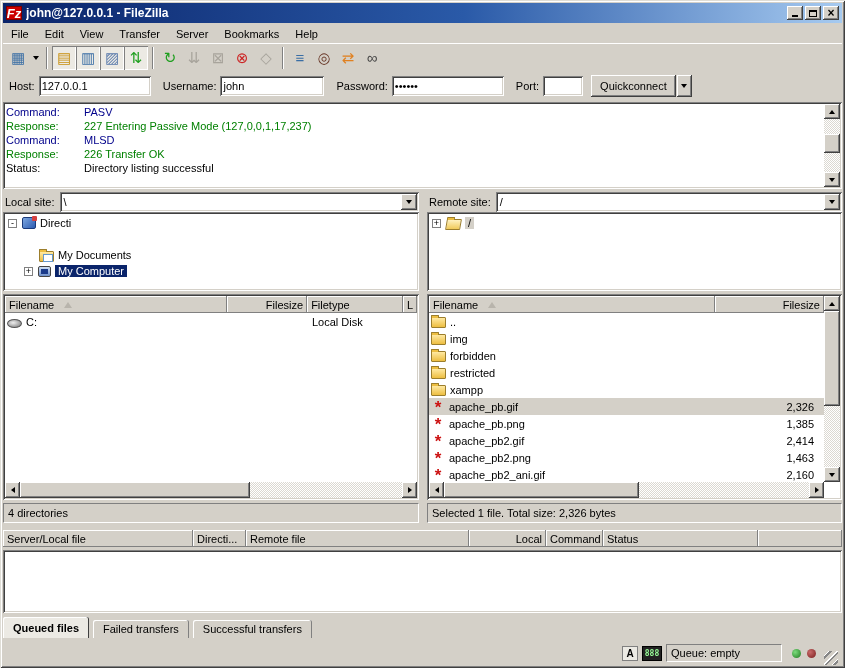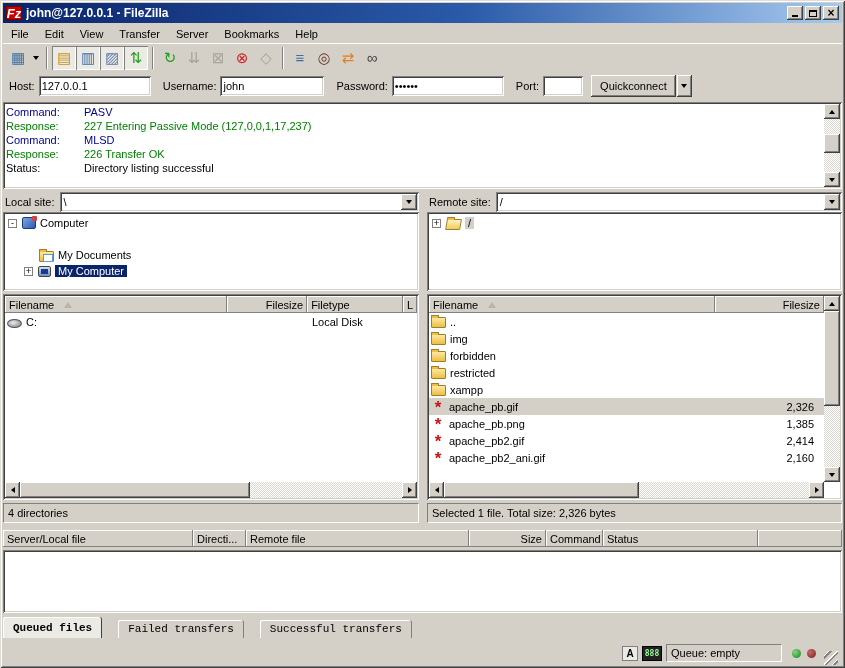--- a/index.html
+++ b/index.html
@@ -114,22 +114,22 @@
   .lrow.selected{ background:#D4D0C8;}
   .cell-name{ display:flex; align-items:center; padding-left:2px; overflow:hidden;}
   .cell-size{ text-align:right; padding-right:10px;}
   .lv-status{ position:absolute; left:0; top:311px; right:0; height:20px; background:#D4D0C8;
     border:1px solid; border-color:#808080 #fff #fff #808080; display:flex; align-items:center; padding:0 4px;}
   
   .queue-header{ position:absolute; left:3px; top:530px; right:3px; height:20px; display:flex;}
   .queue-body{ position:absolute; left:3px; top:550px; right:3px; height:63px;}
   
   .tabsrow{ position:absolute; left:3px; top:616px; right:3px; height:22px; display:flex; align-items:flex-end;}
-  .tab{ height:18px; padding:0 10px; display:flex; align-items:center; background:#D4D0C8; margin-right:16px;
-    box-shadow: inset -1px 0 0 #808080, inset 1px 1px 0 #fff; border-radius:2px 2px 0 0;font-family:Liberation Mono, monospace;}
+  .tab{ height:18px; padding:0 10px; display:flex; align-items:center; background:#D4D0C8; margin-right:4px;
+    box-shadow: inset -1px 0 0 #808080, inset 1px 1px 0 #fff; border-radius:2px 2px 0 0;}
   .tab.active{ height:21px; background:#ECEAE4; font-weight:bold;
     box-shadow: inset -1px 0 0 #404040, inset 1px 1px 0 #fff;}
   
   .statusbar{ position:absolute; left:3px; right:3px; bottom:3px; height:24px; display:flex; align-items:center; justify-content:flex-end; padding-right:4px;}
   .sb-icon{ width:16px; height:15px; display:flex; align-items:center; justify-content:center; margin-right:4px;
     border:1px solid #808080; background:#ECEAE4; font-size:10px; font-weight:bold;}
   .sb-speed{ background:#222; color:#9F9; font-family:"DejaVu Sans Mono",monospace; font-size:8px; letter-spacing:0; border:1px solid #000; width:20px;}
   .sb-queue{ width:116px; height:18px; border:1px solid; border-color:#808080 #fff #fff #808080;
     display:flex; align-items:center; padding:0 4px; margin-right:10px;}
   .led{ width:9px; height:9px; border-radius:50%; margin-right:6px;}
@@ -259,21 +259,21 @@
         <span>\</span>
         <span class="combo-drop">
             <span class="tri-down"></span>
           </span>
       </span>
     </div>
     <div class="tree sunken">
       <div class="tree-row" style="padding-left:5px;">
         <span class="expander">-</span>
         <span class="icon icon-desktop"></span>
-        <span>Computer</span>
+        <span>Directi</span>
       </div>
       <div class="tree-row" style="padding-left:36px;margin-top:16px;">
         <span class="icon icon-folder icon-documents"></span>
         <span>My Documents</span>
       </div>
       <div class="tree-row" style="padding-left:21px;">
         <span class="expander">+</span>
         <span class="icon icon-computer"></span>
         <span class="sel-label">My Computer</span>
       </div>
@@ -401,20 +401,27 @@
         <div class="lrow">
             <span class="cell-name" style="flex:1;">
               <span class="icon icon-image"></span>
               <span>apache_pb2.gif</span>
             </span>
             <span class="cell-size" style="width:96px;">2,414</span>
           </div>
         <div class="lrow">
             <span class="cell-name" style="flex:1;">
               <span class="icon icon-image"></span>
+              <span>apache_pb2.png</span>
+            </span>
+            <span class="cell-size" style="width:96px;">1,463</span>
+          </div>
+        <div class="lrow">
+            <span class="cell-name" style="flex:1;">
+              <span class="icon icon-image"></span>
               <span>apache_pb2_ani.gif</span>
             </span>
             <span class="cell-size" style="width:96px;">2,160</span>
           </div>
       </div>
       <div class="vscroll track" style="right:2px; top:2px; bottom:18px;">
         <span class="sbtn" style="left:0; top:0; width:16px; height:15px;">
             <span class="arr-up"></span>
           </span>
         <span class="thumb" style="left:0; top:15px; width:16px; height:95px;"></span>
@@ -441,21 +448,21 @@
     <span class="hcell" style="width:190px;">
         <span>Server/Local file</span>
       </span>
     <span class="hcell" style="width:53px;">
         <span>Directi...</span>
       </span>
     <span class="hcell" style="width:223px;">
         <span>Remote file</span>
       </span>
     <span class="hcell right" style="width:77px;">
-        <span>Size</span>
+        <span>Local</span>
       </span>
     <span class="hcell" style="width:57px;">
         <span>Command</span>
       </span>
     <span class="hcell" style="width:155px;">
         <span>Status</span>
       </span>
     <span class="hcell" style="flex:1;"></span>
   </div>
   <div class="queue-body sunken"></div>

